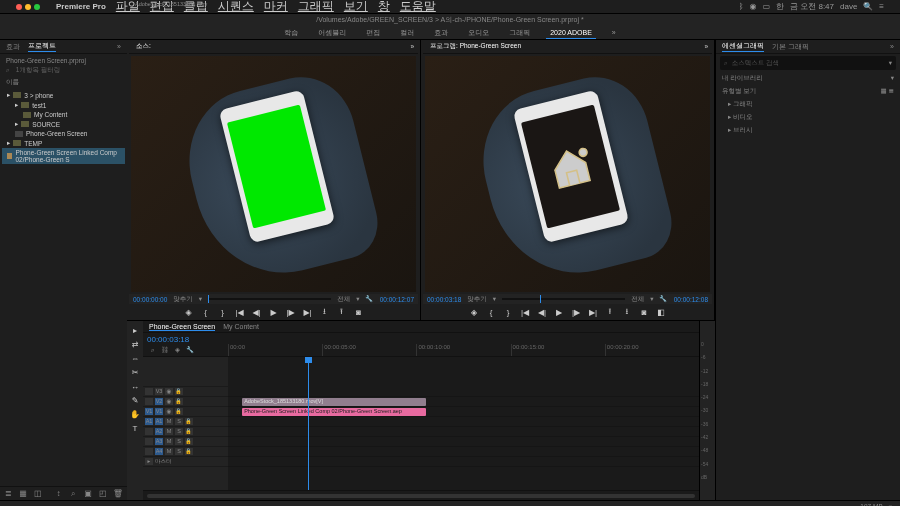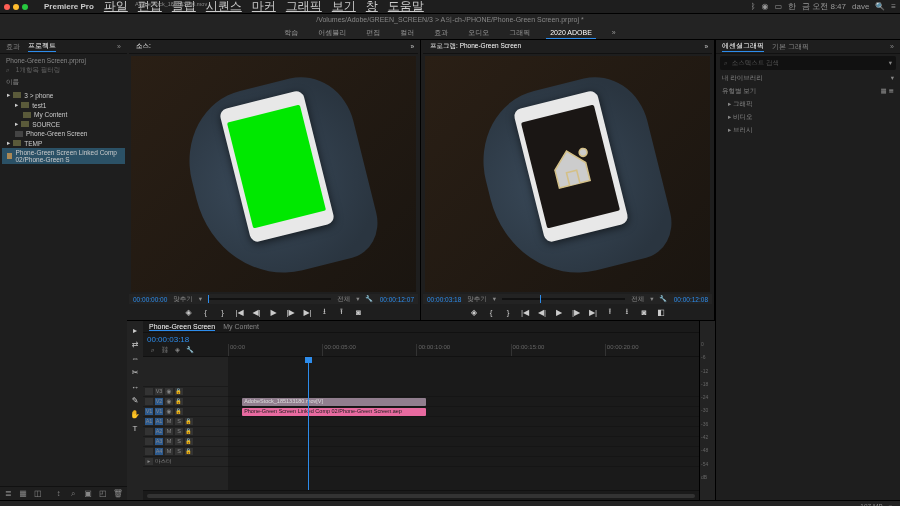--- a/index.html
+++ b/index.html
@@ -1,17 +1,17 @@
 <!DOCTYPE html>
 <html><head>
 <meta charset="utf-8">
 <style>
 * { margin: 0; padding: 0; box-sizing: border-box; font-family: -apple-system, "Segoe UI", sans-serif; }
 body { background: #1a1a1a; color: #ccc; width: 900px; height: 506px; overflow: hidden; font-size: 8px; }
-.menubar { height: 14px; background: #1e1e1e; display: flex; align-items: center; padding: 0 4px; gap: 10px; border-bottom: 1px solid #000; }
+.menubar { height: 14px; background: #1e1e1e; display: flex; align-items: center; padding: 0 16px; gap: 10px; border-bottom: 1px solid #000; }
 .menubar .dots { display: flex; gap: 3px; margin-right: 6px; }
 .menubar .dot { width: 6px; height: 6px; border-radius: 50%; }
 .menubar .app { font-weight: bold; font-size: 8px; }
 .menubar .item { font-size: 12px; color: #ccc; cursor: pointer; text-decoration: underline; }
 .menubar .right { margin-left: auto; display: flex; gap: 6px; align-items: center; color: #999; }
 .titlebar { height: 12px; background: #232323; display: flex; align-items: center; justify-content: center; font-size: 7px; color: #888; }
 .workspacebar { height: 14px; background: #232323; display: flex; align-items: center; justify-content: center; gap: 12px; font-size: 7px; border-bottom: 1px solid #000; }
 .workspacebar .ws { color: #999; cursor: pointer; padding: 2px 4px; }
 .workspacebar .ws.active { color: #fff; border-bottom: 1px solid #2d8ceb; }
 .main { display: flex; height: 460px; }

